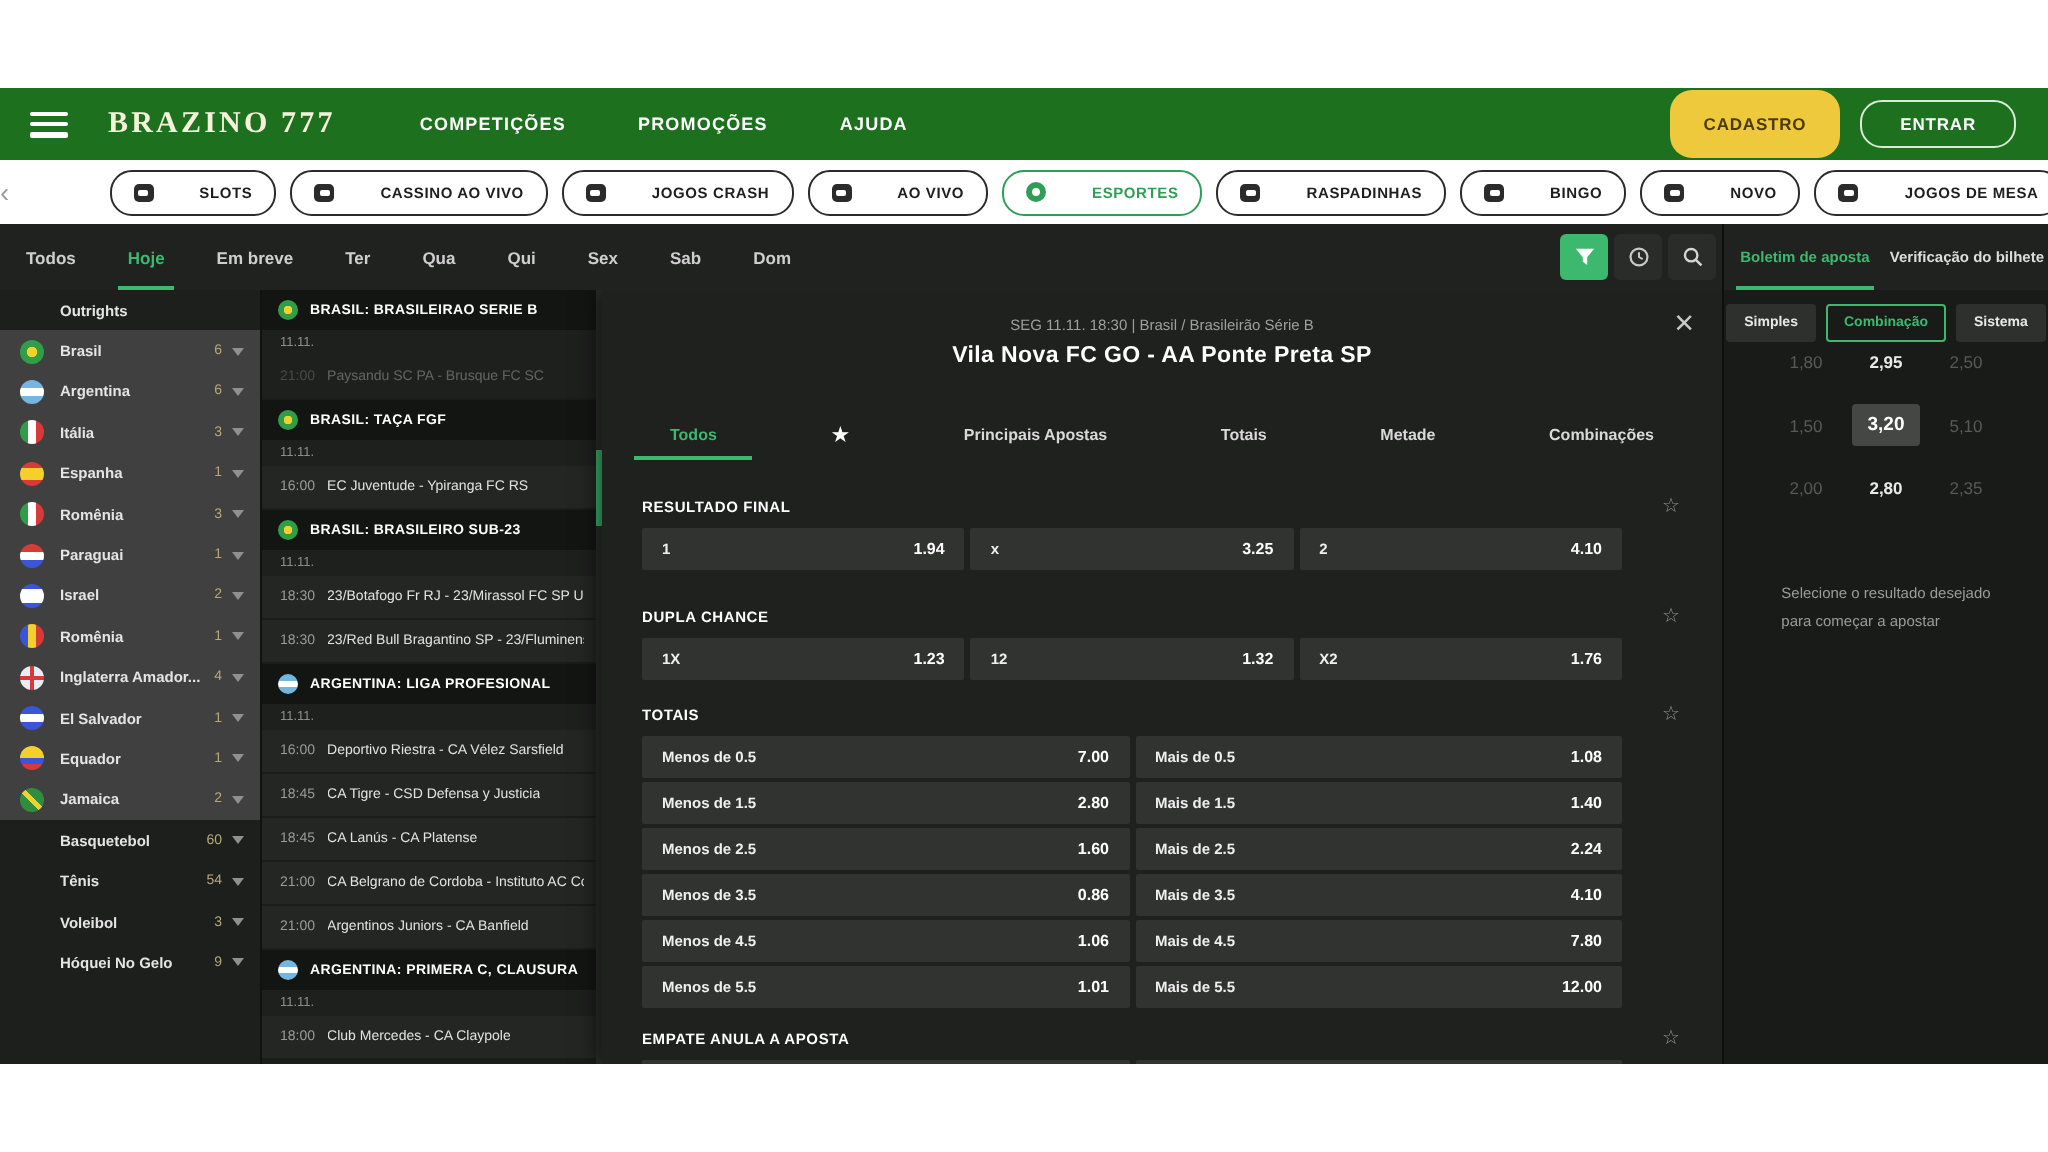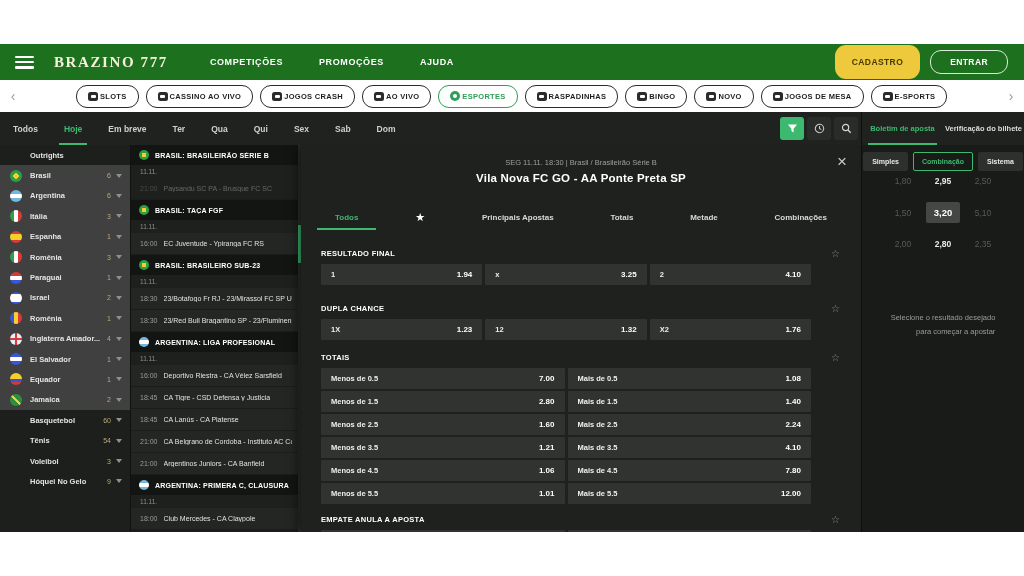--- a/index.html
+++ b/index.html
@@ -17,21 +17,21 @@
   .hdr-actions{margin-left:auto;margin-right:16px;display:flex;gap:10px;align-items:center}
   .btn-cadastro{background:#eec93c;color:#4a3a00;border-radius:11px;height:34px;padding:0 17px;
     font-size:8.5px;font-weight:bold;display:flex;align-items:center;letter-spacing:.4px;cursor:pointer}
   .btn-entrar{border:1.2px solid #dcead9;color:#fff;border-radius:11px;height:22px;padding:0 19px;
     font-size:8.5px;font-weight:bold;display:flex;align-items:center;letter-spacing:.4px;cursor:pointer}
 
   
   #chipbar{position:absolute;top:80px;left:0;width:1024px;height:32px;background:#fff;display:flex;align-items:center}
   .chip-arrow{color:#9a9a9a;font-size:14px;width:26px;text-align:center;cursor:pointer}
   .chips{display:flex;gap:7px;margin-left:50px;flex:1}
-  .chip{display:flex;align-items:center;gap:2px;height:21px;padding:0 11px;border:1.2px solid #2b2b2b;
+  .chip{display:flex;align-items:center;gap:23px;height:21px;padding:0 11px;border:1.2px solid #2b2b2b;
     border-radius:11px;font-size:7.5px;font-weight:bold;color:#1e1e1e;letter-spacing:.3px;cursor:pointer;white-space:nowrap}
   .chip[data-active="true"]{border-color:#2f9e57;color:#2f9e57}
   .chip-ico{width:10px;height:9px;border-radius:2.5px;background:#2b2b2b;position:relative;flex:none}
   .chip-ico::after{content:"";position:absolute;left:2.5px;top:3px;width:5px;height:3px;background:#fff;border-radius:1px}
   .chip[data-active="true"] .chip-ico{background:#2f9e57;border-radius:50%;width:10px;height:10px}
   .chip[data-active="true"] .chip-ico::after{left:3px;top:3px;width:4px;height:4px;border-radius:50%}
 
   
   #app{position:absolute;top:112px;left:0;width:1024px;height:420px;background:#141614;display:flex}
   #left-region{width:862px;display:flex;flex-direction:column;min-width:0}
@@ -131,21 +131,21 @@
   .bs-tab[data-active="true"]::after{content:"";position:absolute;left:6px;right:6px;bottom:0;height:2px;background:#3cb96e}
   .bs-modes{display:flex;gap:5px;margin-top:7px}
   .bs-mode{font-size:7px;font-weight:bold;color:#e8e8e8;background:#2e302e;height:17px;padding:0 8px;
     display:flex;align-items:center;border-radius:2px;border:1px solid transparent;cursor:pointer;white-space:nowrap}
   .bs-mode[data-active="true"]{background:transparent;border-color:#3cb96e;color:#3cb96e}
   .bs-demo{display:flex;flex-direction:column;gap:11px}
   .bs-demo-row{display:flex;gap:6px;justify-content:center;align-items:center}
   .bs-num{font-size:8.5px;color:#585a58;width:34px;text-align:center;padding:5px 0}
   .bs-num[data-dim="false"]{color:#eaeaea;font-weight:bold}
   .bs-num[data-hl="true"]{background:#454745;border-radius:2px;color:#fff;font-size:9.5px}
-  .bs-hint{margin-top:57px;font-size:7.5px;color:#9b9b9b;text-align:right;line-height:1.9;padding:0 14px}
+  .bs-hint{margin-top:36px;font-size:7.5px;color:#9b9b9b;text-align:left;line-height:1.9;padding:0 14px}
 </style>
 </head>
 <body>
 
 <div id="green-header" data-name="main-header">
   <div class="burger" data-name="hamburger-menu-icon">
       <span></span>
       <span></span>
       <span></span>
     </div>
@@ -599,21 +599,21 @@
               </div>
               <div class="ocell" data-name="odds-cell">
                 <span class="olabel" data-name="odds-label">Mais de 2.5</span>
                 <span class="oodds" data-name="odds-value">2.24</span>
               </div>
             </div>
 
             <div class="trow" data-name="totals-row">
               <div class="ocell" data-name="odds-cell">
                 <span class="olabel" data-name="odds-label">Menos de 3.5</span>
-                <span class="oodds" data-name="odds-value">1.21</span>
+                <span class="oodds" data-name="odds-value">0.86</span>
               </div>
               <div class="ocell" data-name="odds-cell">
                 <span class="olabel" data-name="odds-label">Mais de 3.5</span>
                 <span class="oodds" data-name="odds-value">4.10</span>
               </div>
             </div>
 
             <div class="trow" data-name="totals-row">
               <div class="ocell" data-name="odds-cell">
                 <span class="olabel" data-name="odds-label">Menos de 4.5</span>

